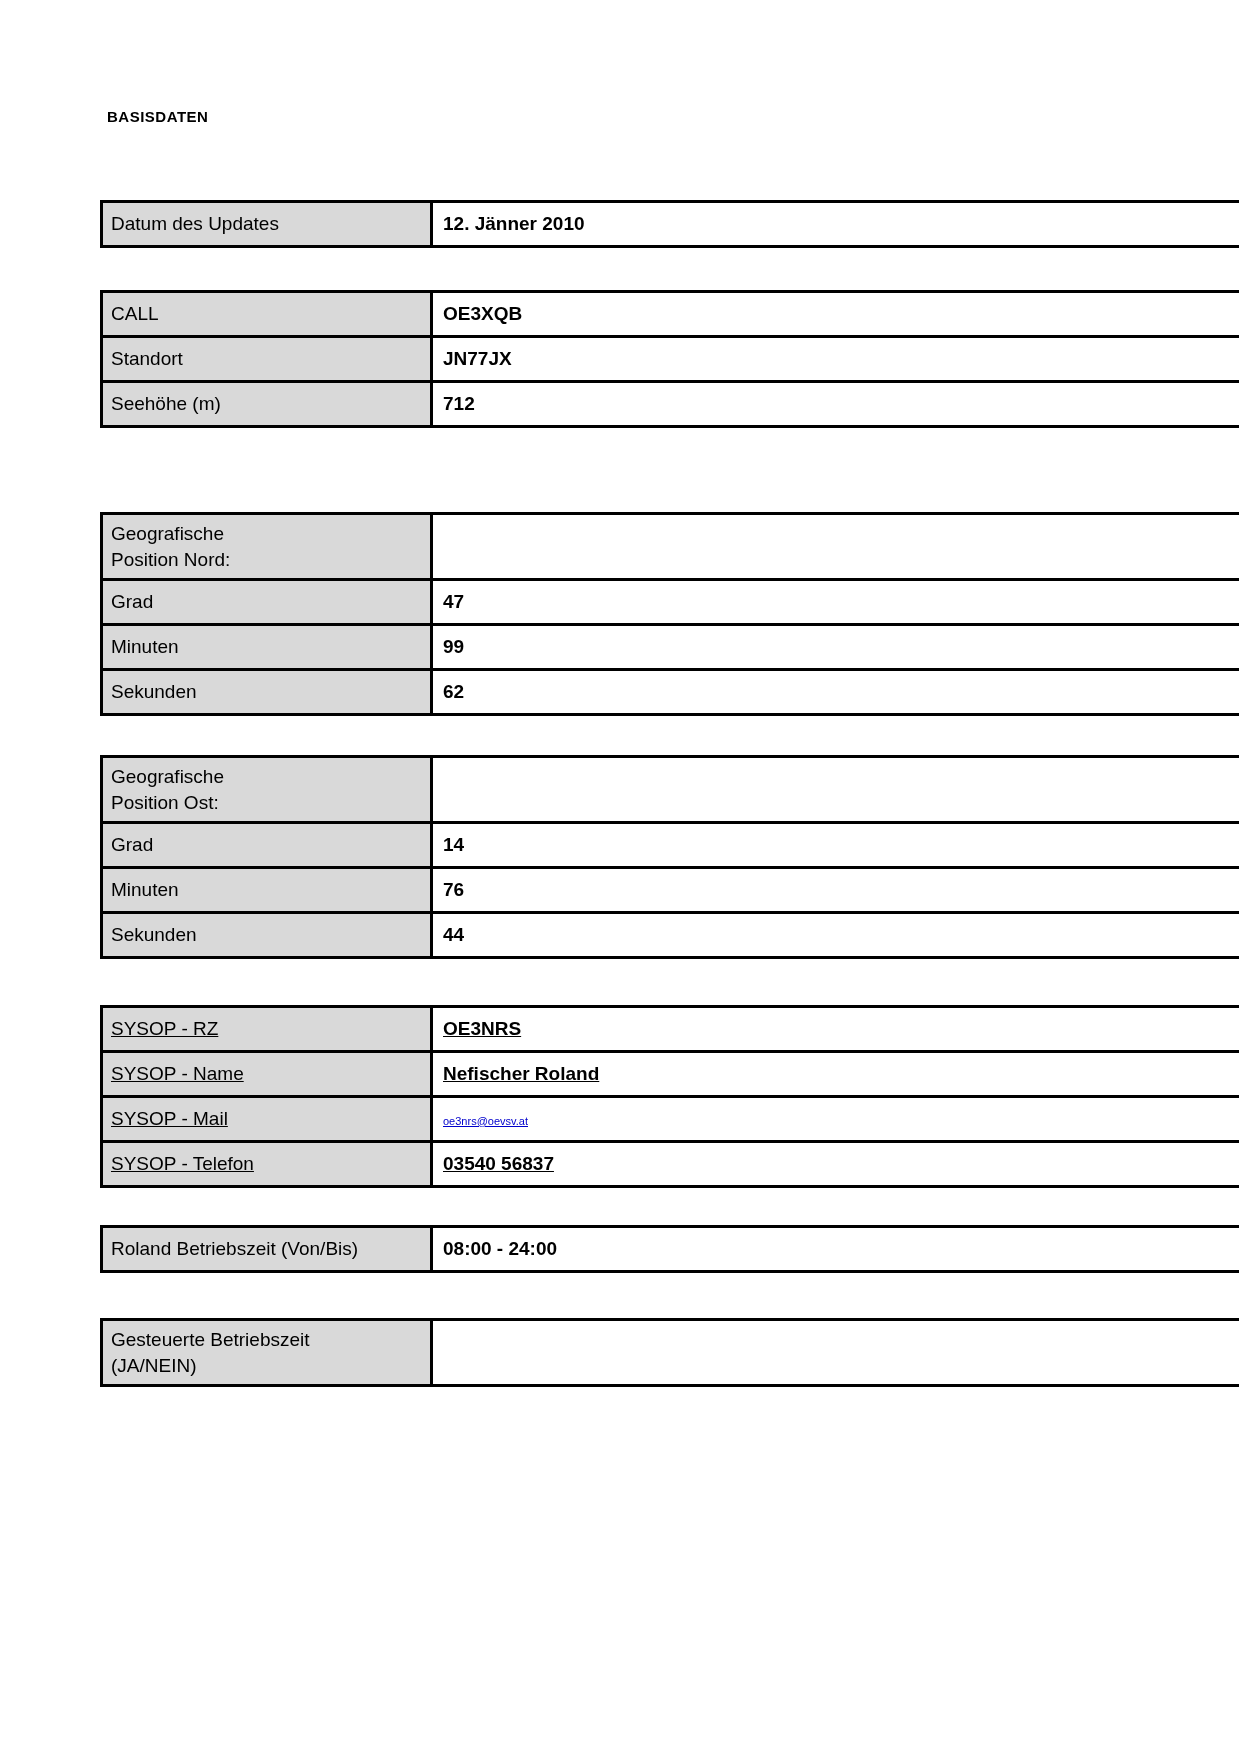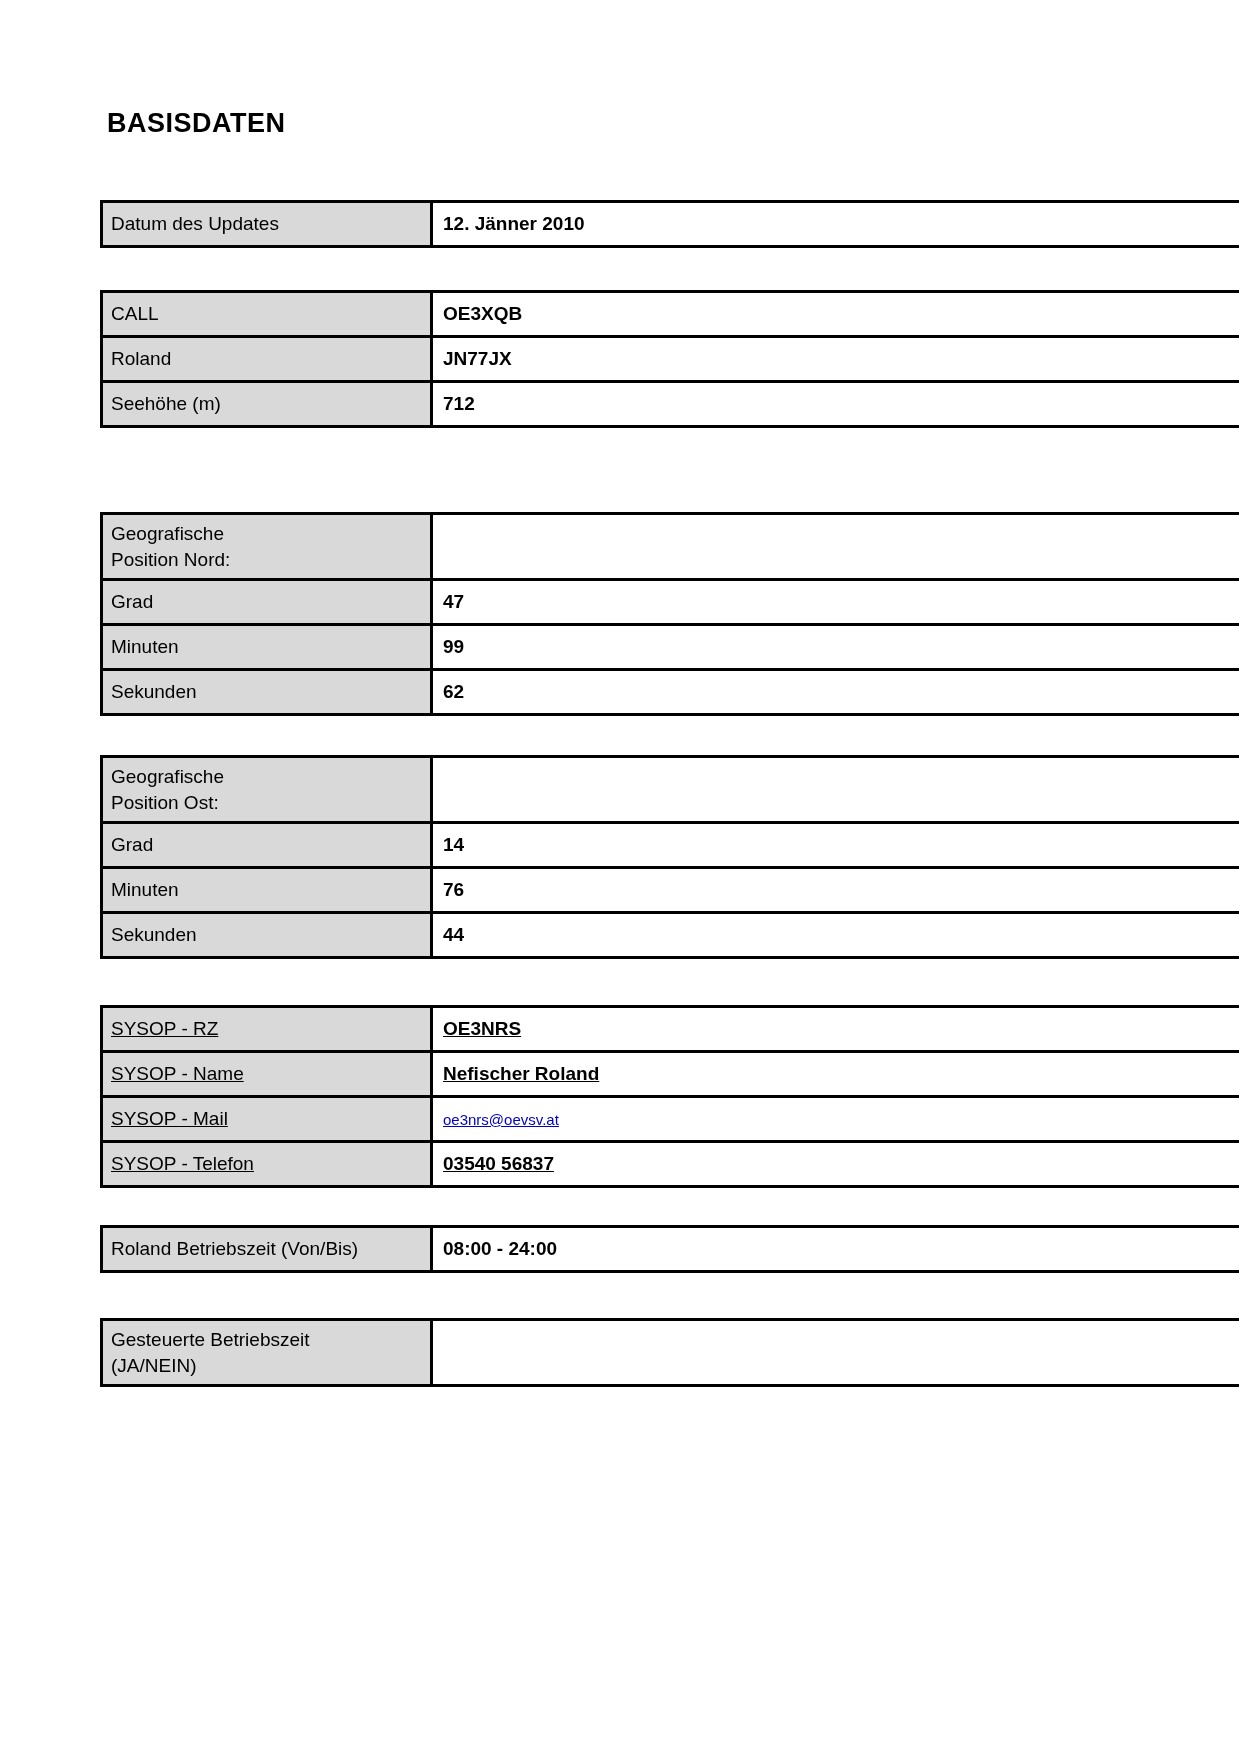--- a/index.html
+++ b/index.html
@@ -7,21 +7,21 @@
   body {
     width: 1239px; height: 1753px;
     background: #ffffff;
     position: relative;
     font-family: "Liberation Sans", sans-serif;
     color: #000000;
   }
   .page-title {
     position: absolute;
     left: 107px; top: 108px;
-    font-size: 27px;
+    font-size: 15px;
     font-weight: bold;
     letter-spacing: 0.5px;
   }
   table.t {
     position: absolute;
     left: 100px;
     width: 1214px;
     border-collapse: collapse;
     table-layout: fixed;
   }
@@ -38,21 +38,21 @@
     white-space: pre-line;
     line-height: 1.35;
   }
   td.val {
     font-weight: bold;
     padding: 3px 6px 3px 10px;
   }
   tr.r td { height: 45px; }
   tr.hdr td { height: 66px; }
   a.mail-link {
-    font-size: 15px;
+    font-size: 11px;
     font-weight: normal;
     color: #0000cc;
     text-decoration: underline;
     cursor: pointer;
   }
   
   #t-update  { top: 200px; }
   #t-station { top: 290px; }
   #t-nord    { top: 512px; }
   #t-ost     { top: 755px; }
@@ -74,21 +74,21 @@
 </tbody>
   </table>
 
 <table class="t" id="t-station">
   <tbody>
       <tr class="r">
     <td class="lbl">CALL</td>
     <td class="val">OE3XQB</td>
   </tr>
   <tr class="r">
-    <td class="lbl">Roland</td>
+    <td class="lbl">Standort</td>
     <td class="val">JN77JX</td>
   </tr>
   <tr class="r">
     <td class="lbl">Seehöhe (m)</td>
     <td class="val">712</td>
   </tr>
 </tbody>
   </table>
 
 <table class="t" id="t-nord">

